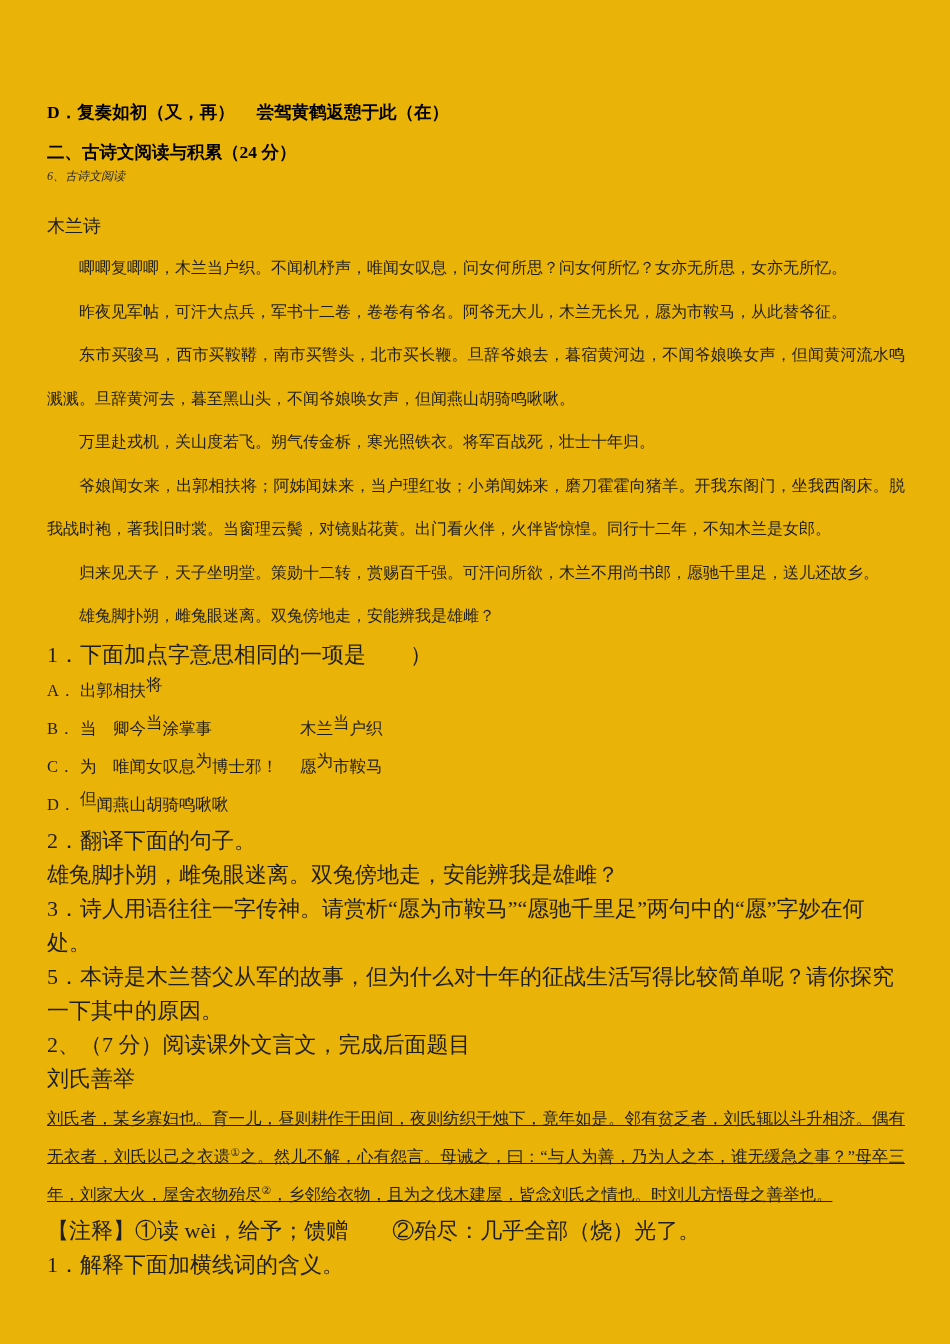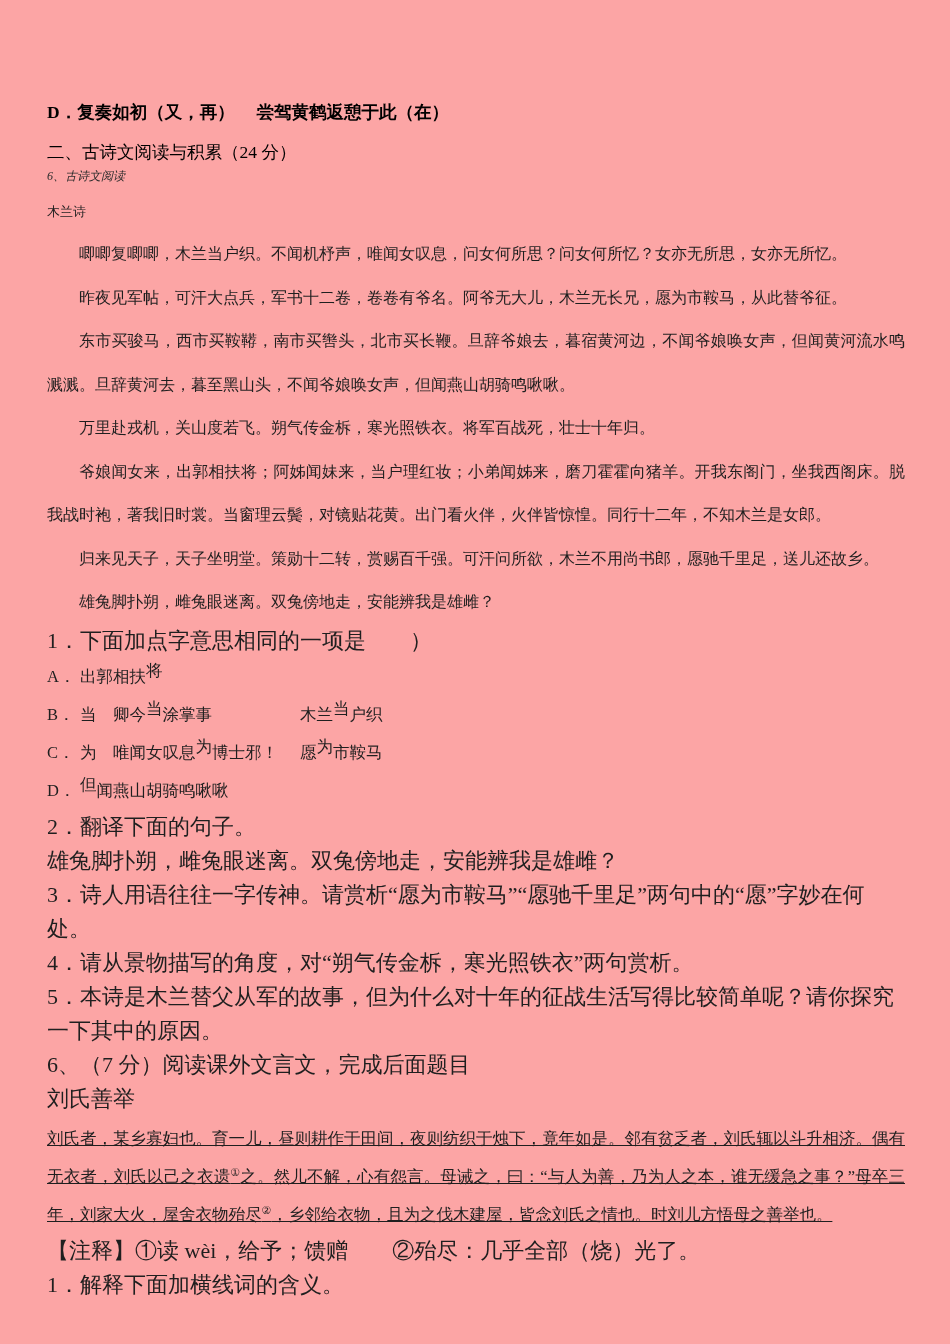--- a/index.html
+++ b/index.html
@@ -12,45 +12,45 @@
     height: 1344px;
     overflow: hidden;
     font-family: "Liberation Serif", "DejaVu Serif", serif;
     color: #1f1f1f;
   }
   .doc {
     box-sizing: border-box;
     width: 950px;
     height: 1344px;
     padding: 100px 45px 0 47px;
-    background: #fca5a5;
+    background: #eab308;
   }
   .bold-line {
     font-weight: bold;
     color: #000000;
     font-size: 17.5px;
     line-height: 24px;
   }
   .section-header {
-    font-weight: normal;
+    font-weight: bold;
     color: #000000;
     font-size: 17.5px;
     line-height: 24px;
     margin-top: 16px;
   }
   .plain-line {
     font-size: 12px;
     line-height: 24px;
     color: #2b2b2b;
     font-style: italic;
   }
   .poem-title {
-    font-size: 13px;
+    font-size: 18px;
     line-height: 24px;
-    margin-top: 12px;
+    margin-top: 26px;
   }
   .poem {
     margin-top: 8px;
   }
   .poem p {
     margin: 0;
     font-size: 16px;
     line-height: 43.5px;
     text-indent: 2em;
     text-align: justify;
@@ -136,24 +136,23 @@
     <div class="option-row">
       <span class="option-letter">D．</span>
       <span class="option-col2"><span class="raised">但</span><span>闻燕山胡骑鸣啾啾</span></span>
     </div>
   </div>
 
   <div class="q-line">2．翻译下面的句子。</div>
   <div class="q-line">雄兔脚扑朔，雌兔眼迷离。双兔傍地走，安能辨我是雄雌？</div>
 
   <div class="q-line">3．诗人用语往往一字传神。请赏析“愿为市鞍马”“愿驰千里足”两句中的“愿”字妙在何处。</div>
-  <div class="q-line">4．请从景物描写的角度，对“朔气传金柝，寒光照铁衣”两句赏析。</div>
   <div class="q-line">5．本诗是木兰替父从军的故事，但为什么对十年的征战生活写得比较简单呢？请你探究一下其中的原因。</div>
 
-  <div class="q-line">6、（7 分）阅读课外文言文，完成后面题目</div>
+  <div class="q-line">2、（7 分）阅读课外文言文，完成后面题目</div>
   <div class="q-line">刘氏善举</div>
 
   <div class="passage"><span>刘氏者，某乡寡妇也。育一儿，昼则耕作于田间，夜则纺织于烛下，竟年如是。邻有贫乏者，刘氏辄以斗升相济。偶有无衣者，刘氏以己之衣遗</span><span class="ref">①</span><span>之。然儿不解，心有怨言。母诫之，曰：“与人为善，乃为人之本，谁无缓急之事？”母卒三年，刘家大火，屋舍衣物殆尽</span><span class="ref">②</span><span>，乡邻给衣物，且为之伐木建屋，皆念刘氏之情也。时刘儿方悟母之善举也。</span></div>
 
   <div class="q-line">【注释】①读 wèi，给予；馈赠　　②殆尽：几乎全部（烧）光了。</div>
   <div class="q-line">1．解释下面加横线词的含义。</div>
 
 </div>
 
 </body></html>

